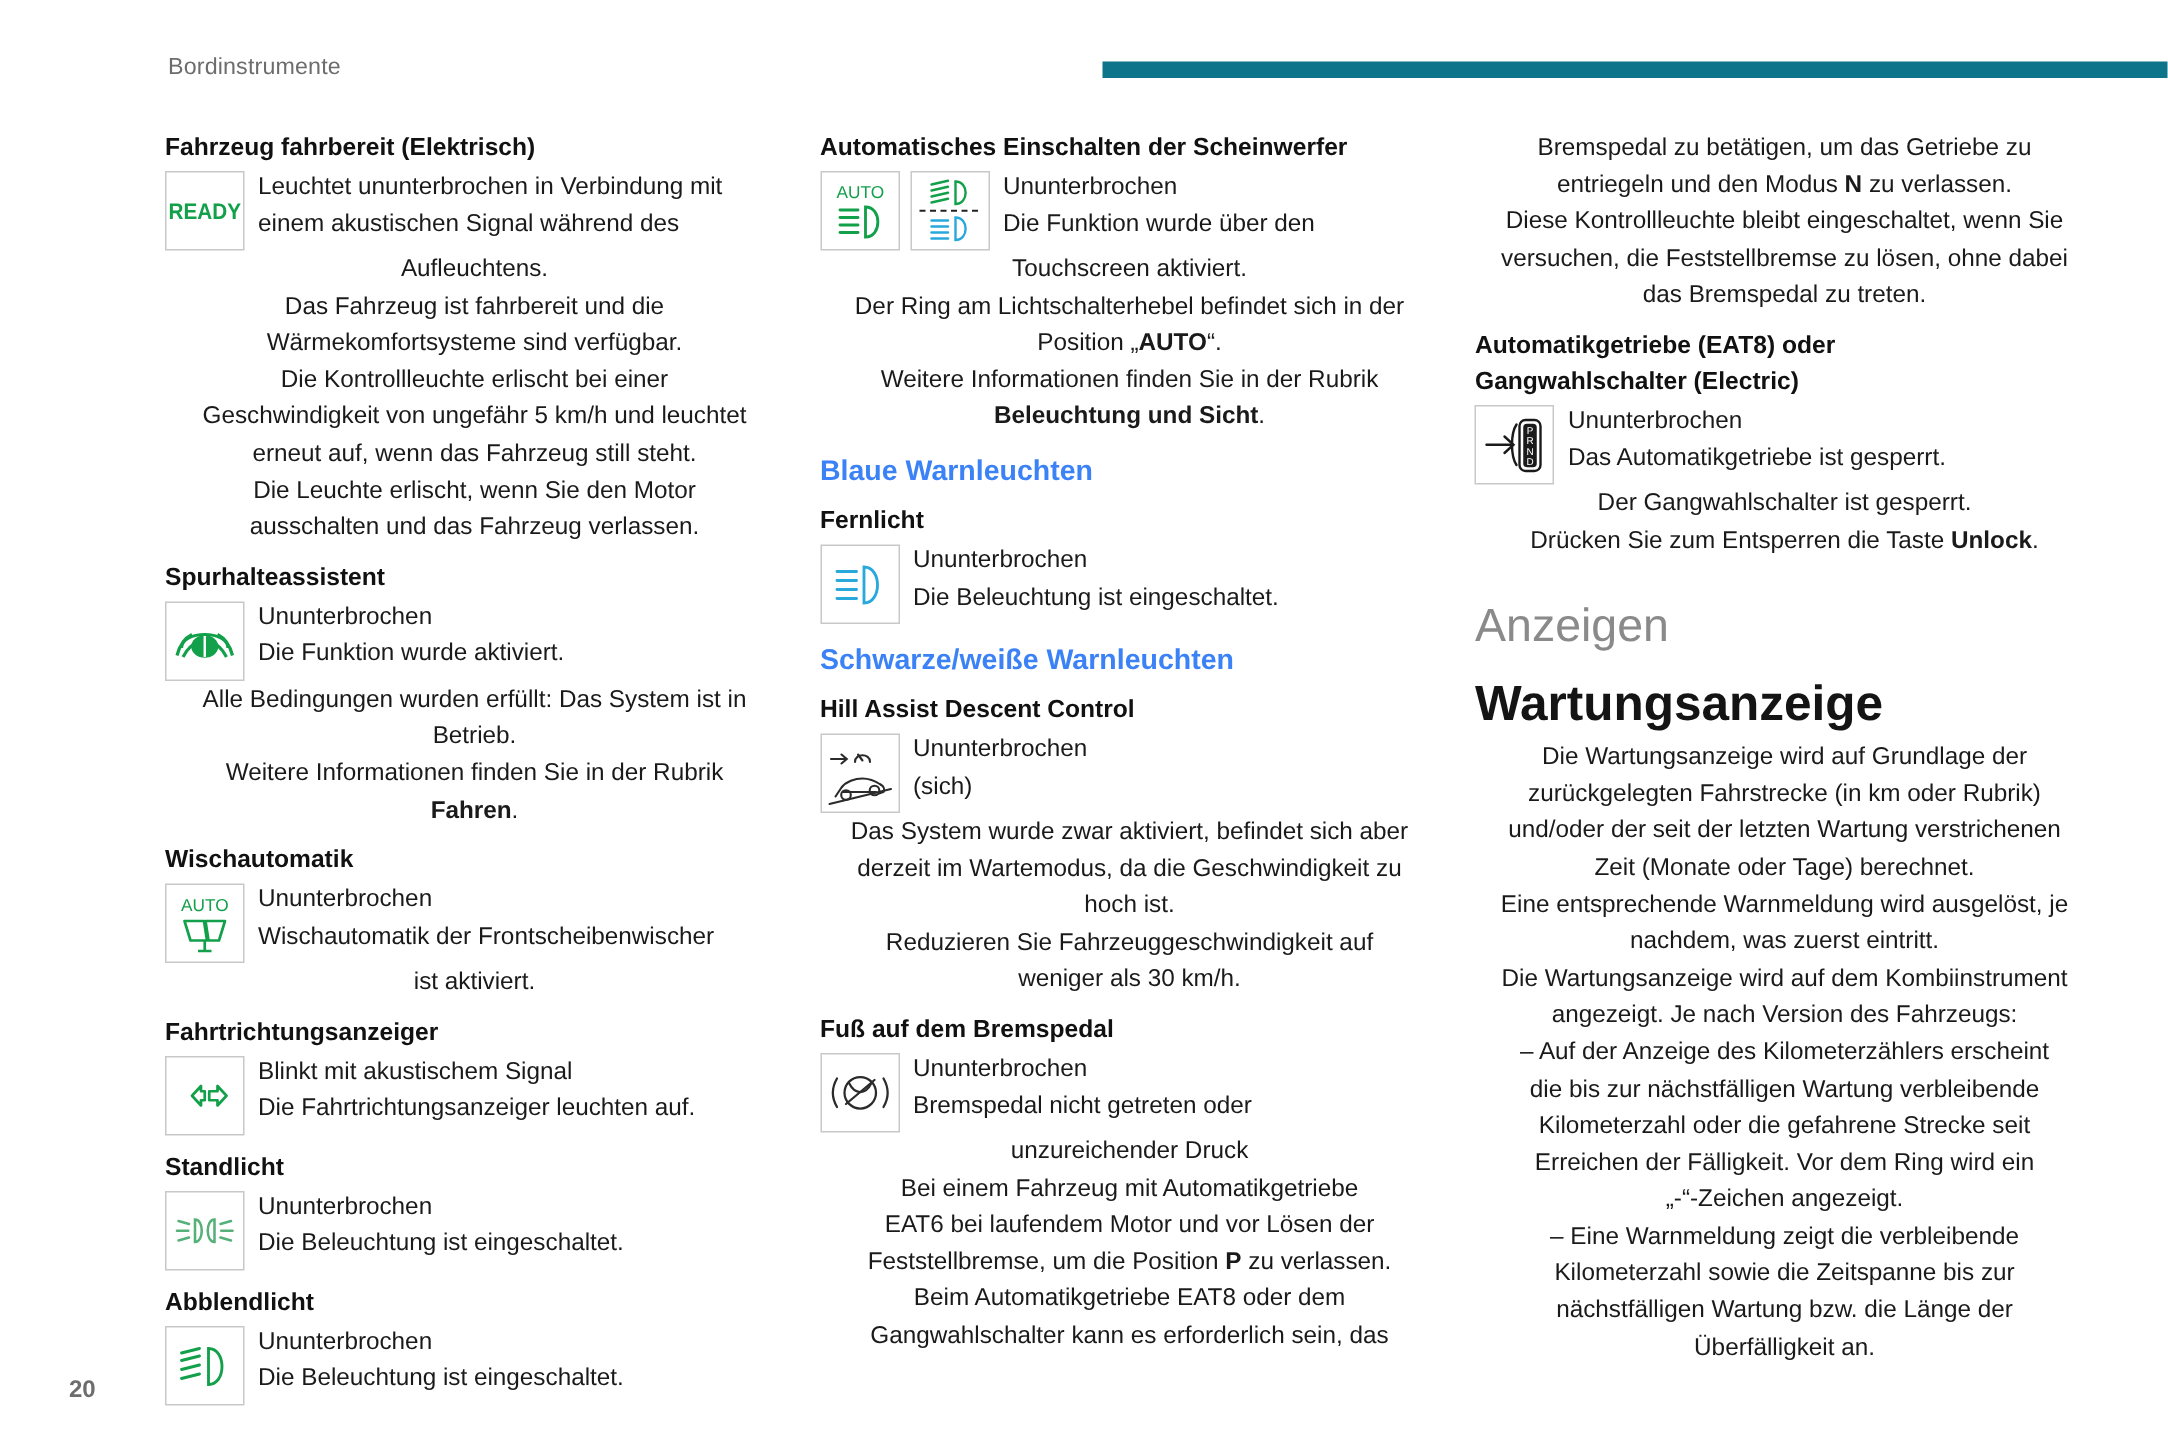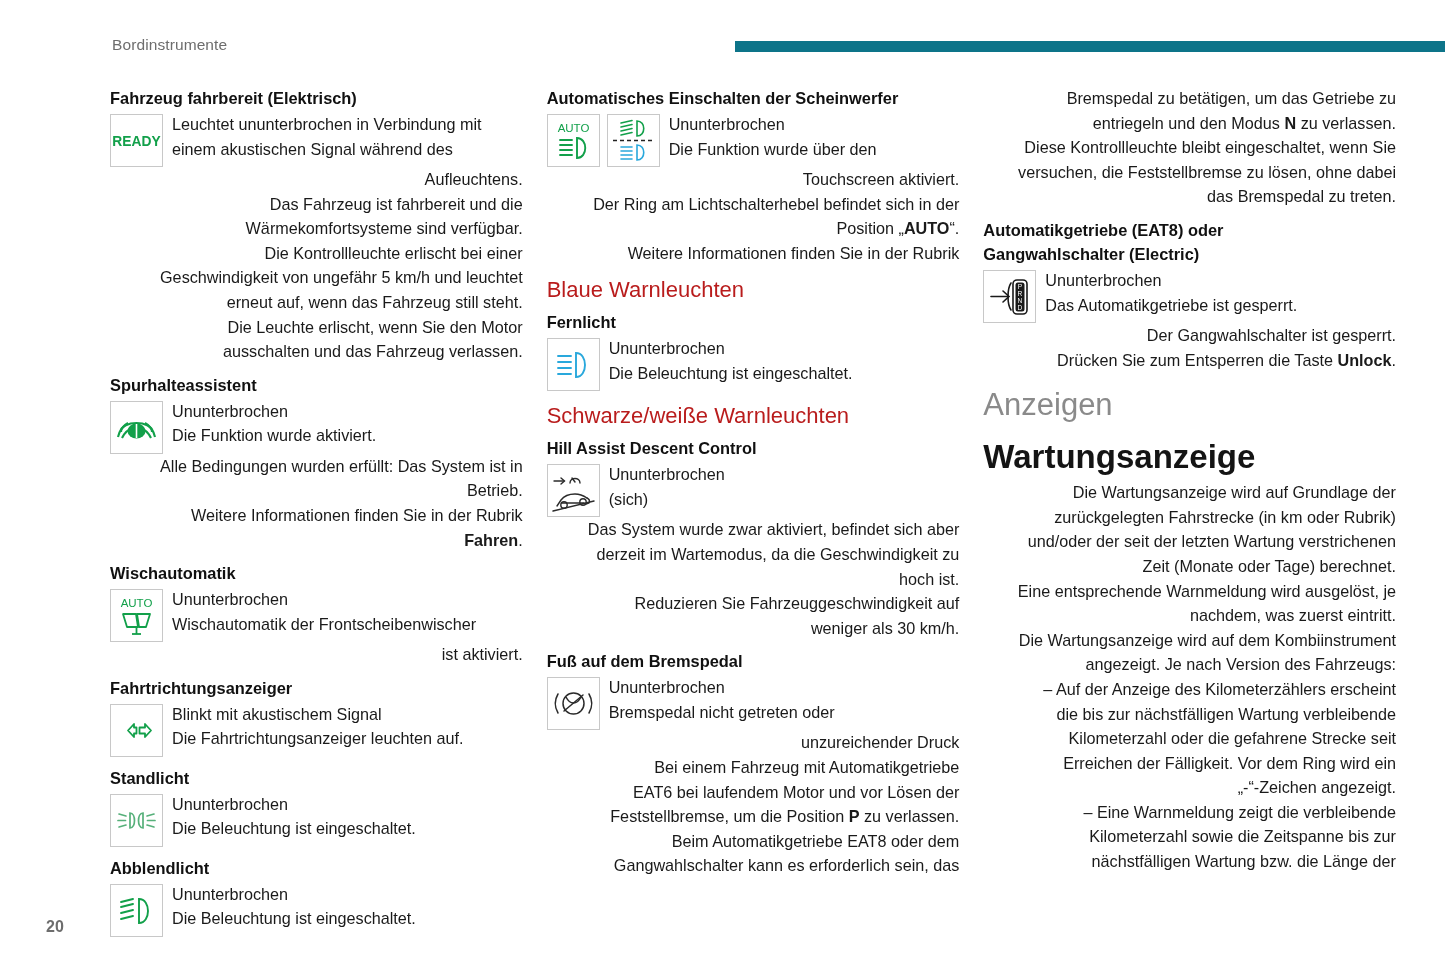--- a/index.html
+++ b/index.html
@@ -37,34 +37,34 @@
   }
   .col { width:425px; }
   .col-1 { margin-left:110px; }
   .col-2 { margin-left:24px; }
   .col-3 { margin-left:24px; }
 
   
   p { margin:0; }
   .body-text {
     font-size:16.2px; line-height:24.6px; color:#1a1a1a;
-    text-align:right;
+    text-align:center;
   }
   .h-bold {
     font-size:16.4px; line-height:24px; font-weight:700; color:#111;
     margin-top:9px; margin-bottom:2px;
   }
   .h-bold.first { margin-top:0; }
   .h-sub {
-    font-size:22px; font-weight:400; color:#b91c1c;
+    font-size:19px; font-weight:700; color:#3b82f6;
     margin-top:13px; margin-bottom:9px; line-height:23px;
   }
   .h-chapter {
     font-size:31px; font-weight:400; color:#8a8a8a;
-    margin-top:16px; margin-bottom:20px; line-height:34px;
+    margin-top:28px; margin-bottom:20px; line-height:34px;
   }
   .h-section {
     font-size:33px; font-weight:700; color:#141414;
     margin-top:6px; margin-bottom:8px; line-height:30px;
   }
   b, strong { font-weight:700; }
 
   
   .icon-row { display:flex; align-items:flex-start; gap:0; }
   .icon-stack { display:flex; gap:7px; flex:0 0 auto; padding-top:2px; }
@@ -277,20 +277,21 @@
       <div class="icon-text">
         <div>Ununterbrochen</div>
         <div>Die Funktion wurde über den</div>
       </div>
     </div>
     <div class="body-text">
       <p>Touchscreen aktiviert.</p>
       <p>Der Ring am Lichtschalterhebel befindet sich in der</p>
       <p><span>Position „</span><b>AUTO</b><span>“.</span></p>
       <p>Weitere Informationen finden Sie in der Rubrik</p>
+      <p><b>Beleuchtung und Sicht</b><span>.</span></p>
     </div>
 
     <div class="h-sub">Blaue Warnleuchten</div>
 
     <div class="h-bold">Fernlicht</div>
     <div class="icon-row">
       <div class="icon-stack">
         <div class="icon-box">
           <svg width="51" height="51" viewBox="0 0 51 51">
             <g fill="none" stroke="#29a8dc" stroke-width="1.9" stroke-linecap="round">
@@ -429,18 +430,19 @@
       <p>Die Wartungsanzeige wird auf dem Kombiinstrument</p>
       <p>angezeigt. Je nach Version des Fahrzeugs:</p>
       <p>– Auf der Anzeige des Kilometerzählers erscheint</p>
       <p>die bis zur nächstfälligen Wartung verbleibende</p>
       <p>Kilometerzahl oder die gefahrene Strecke seit</p>
       <p>Erreichen der Fälligkeit. Vor dem Ring wird ein</p>
       <p>„-“-Zeichen angezeigt.</p>
       <p>–  Eine Warnmeldung zeigt die verbleibende</p>
       <p>Kilometerzahl sowie die Zeitspanne bis zur</p>
       <p>nächstfälligen Wartung bzw. die Länge der</p>
+      <p>Überfälligkeit an.</p>
     </div>
 
   </div>
 </div>
 
 <div class="page-number">20</div>
 
 </body></html>

